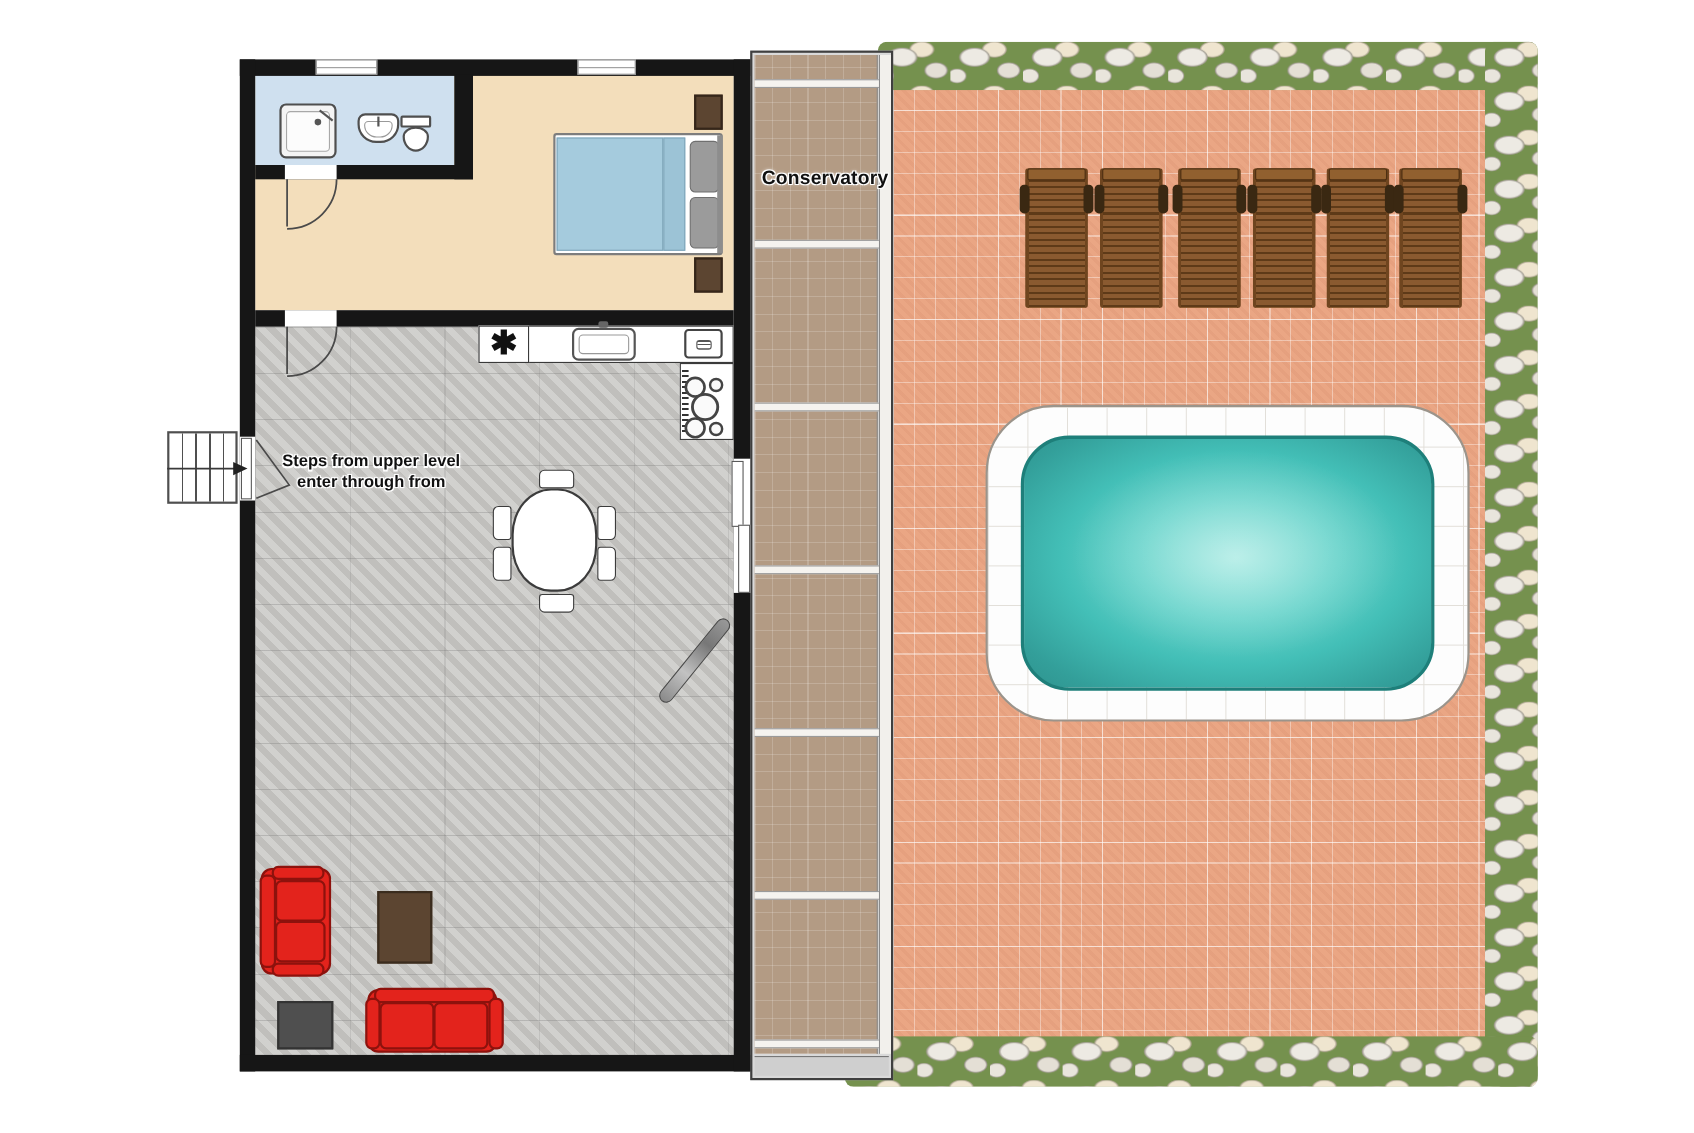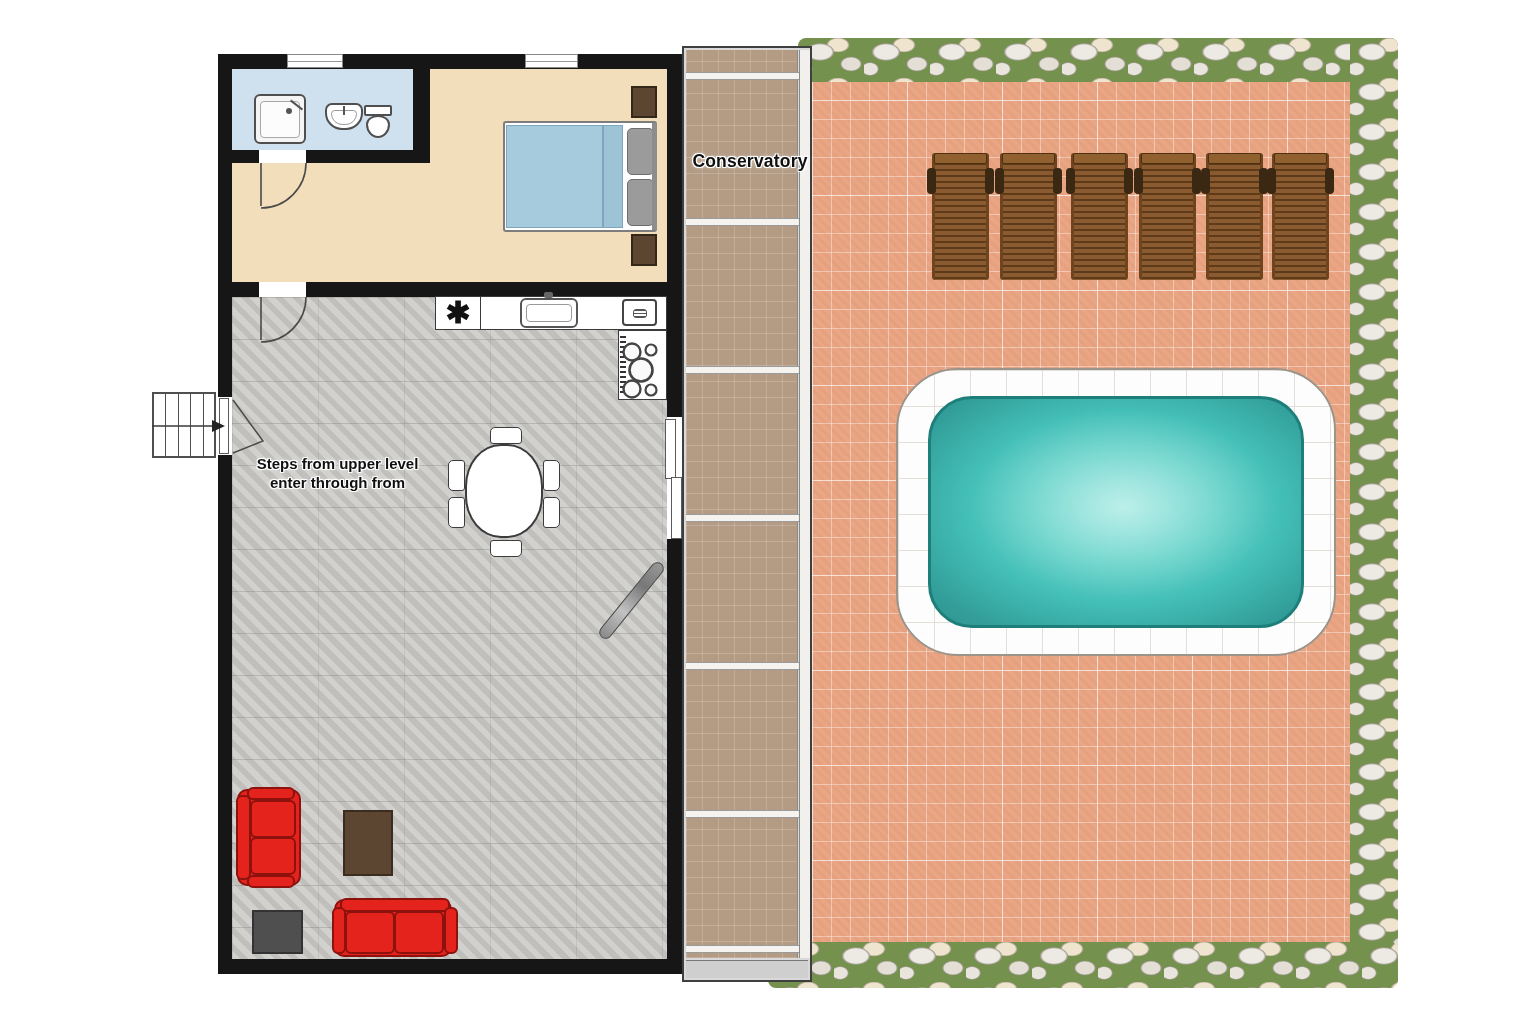--- a/index.html
+++ b/index.html
@@ -150,21 +150,21 @@
   .steps { left:152px; top:392px; width:64px; height:66px; background:#fff; border:2px solid #4f4f4f;
            background-image: repeating-linear-gradient(90deg, rgba(0,0,0,0) 0 11px, #4f4f4f 11px 12.5px); }
   .slide-panel { background:#fff; border:1.5px solid #5a5a5a; }
 
   
   .plan-label {
     position:absolute; color:#101010; font-weight:bold; text-align:center;
     text-shadow:-1px -1px 0 #fff, 1px -1px 0 #fff, -1px 1px 0 #fff, 1px 1px 0 #fff, 0 0 4px #fff;
   }
   .conservatory-label { left:676px; top:151px; width:148px; font-size:17.5px; letter-spacing:.2px; }
-  .steps-note { left:235px; top:411px; width:205px; font-size:15px; line-height:18.5px;margin-top:44px; }
+  .steps-note { left:235px; top:411px; width:205px; font-size:15px; line-height:18.5px; }
 
   svg.overlay { position:absolute; left:0; top:0; width:1540px; height:1030px; pointer-events:none; }
 </style>
 </head>
 <body>
 
 <div id="canvas">
 
   <div class="abs patio"></div>
 

